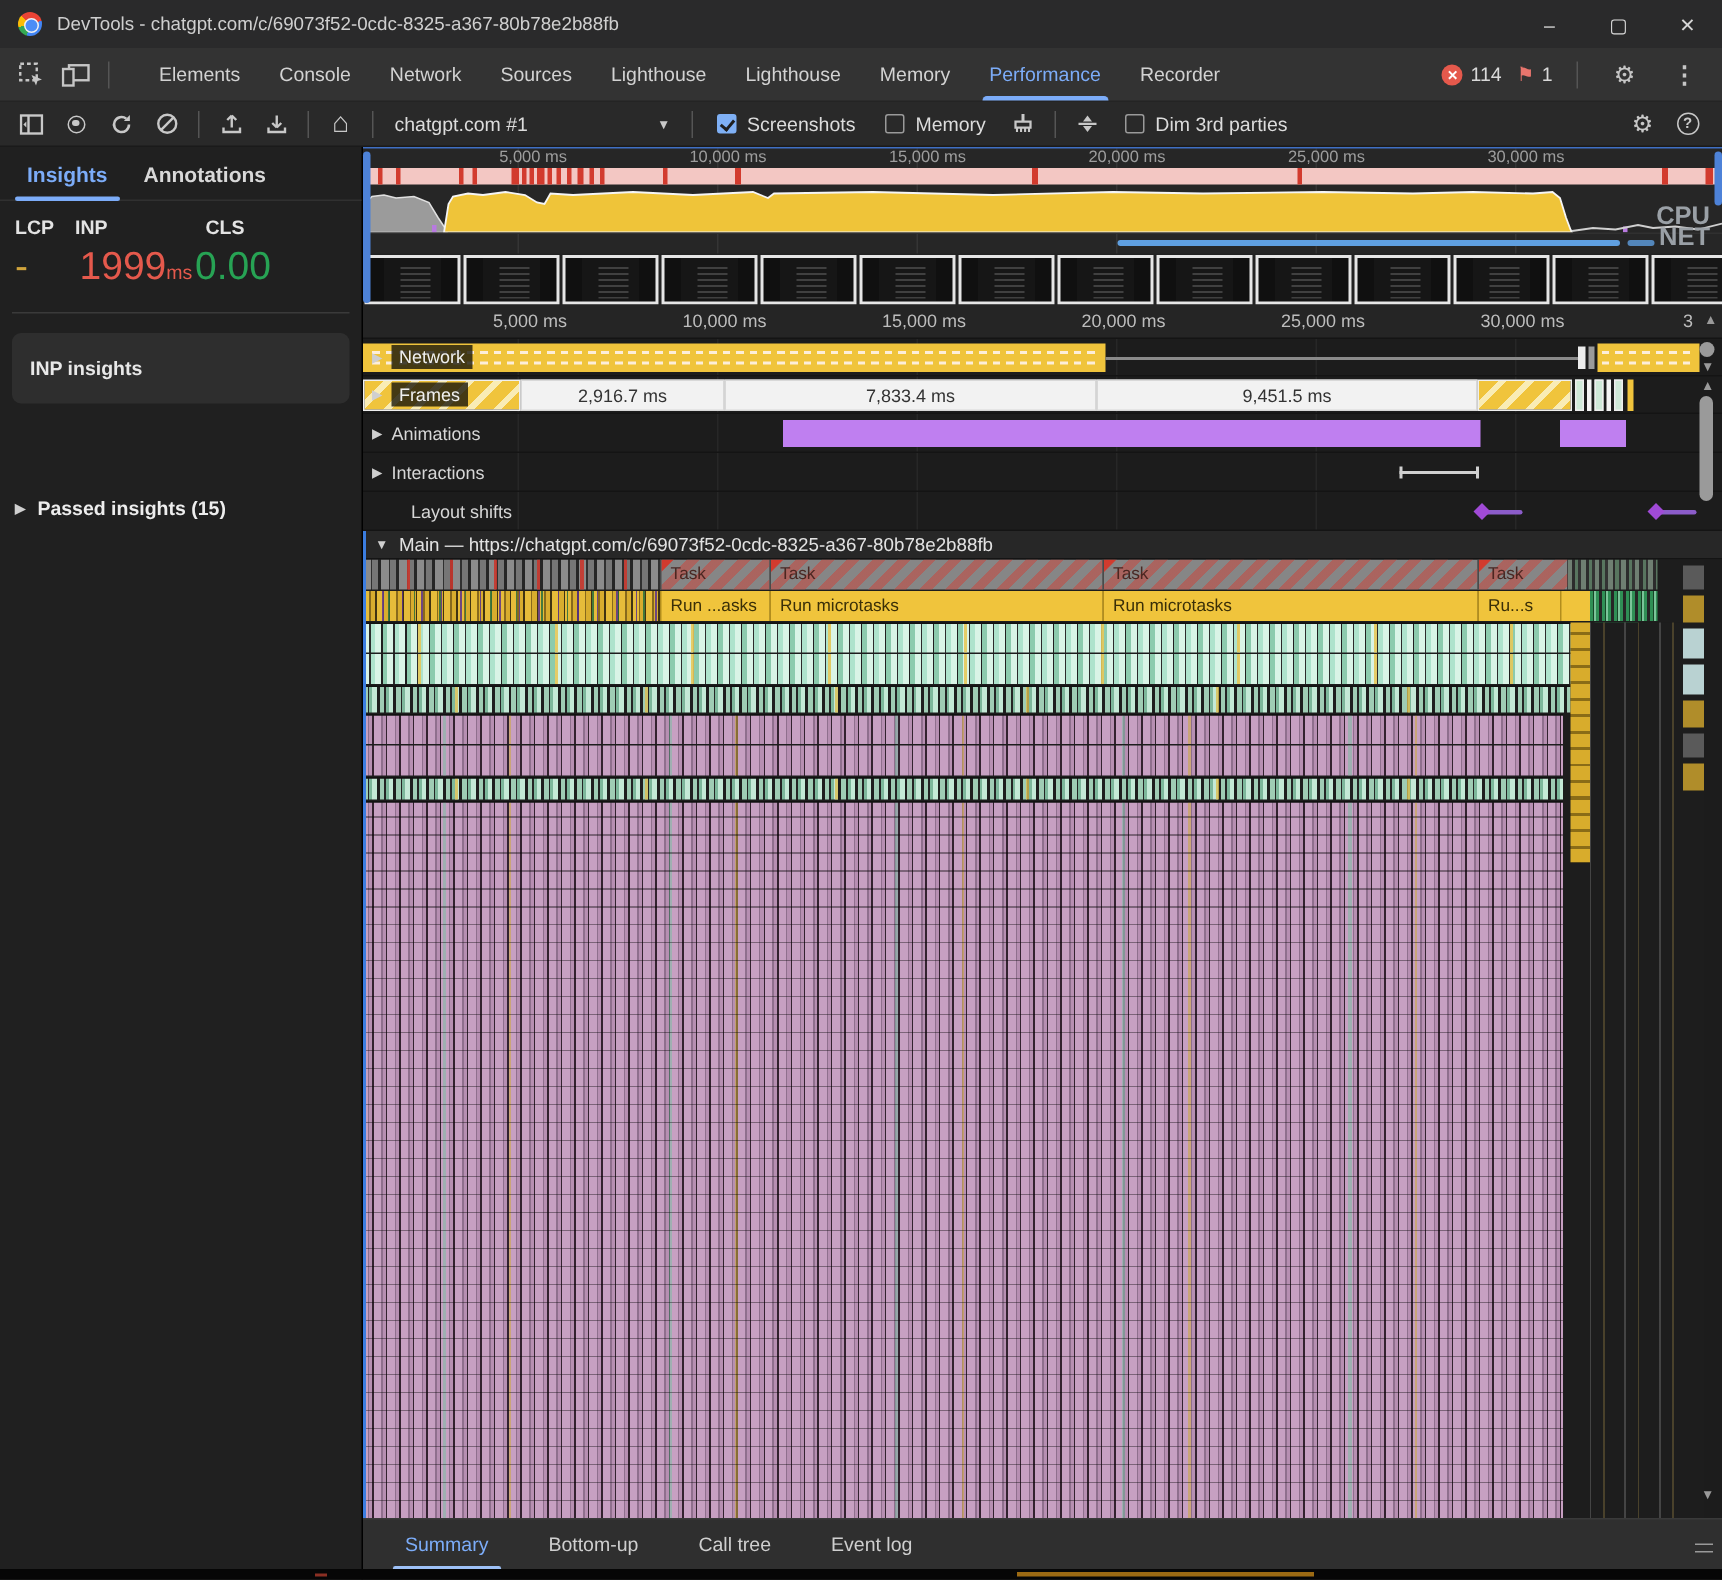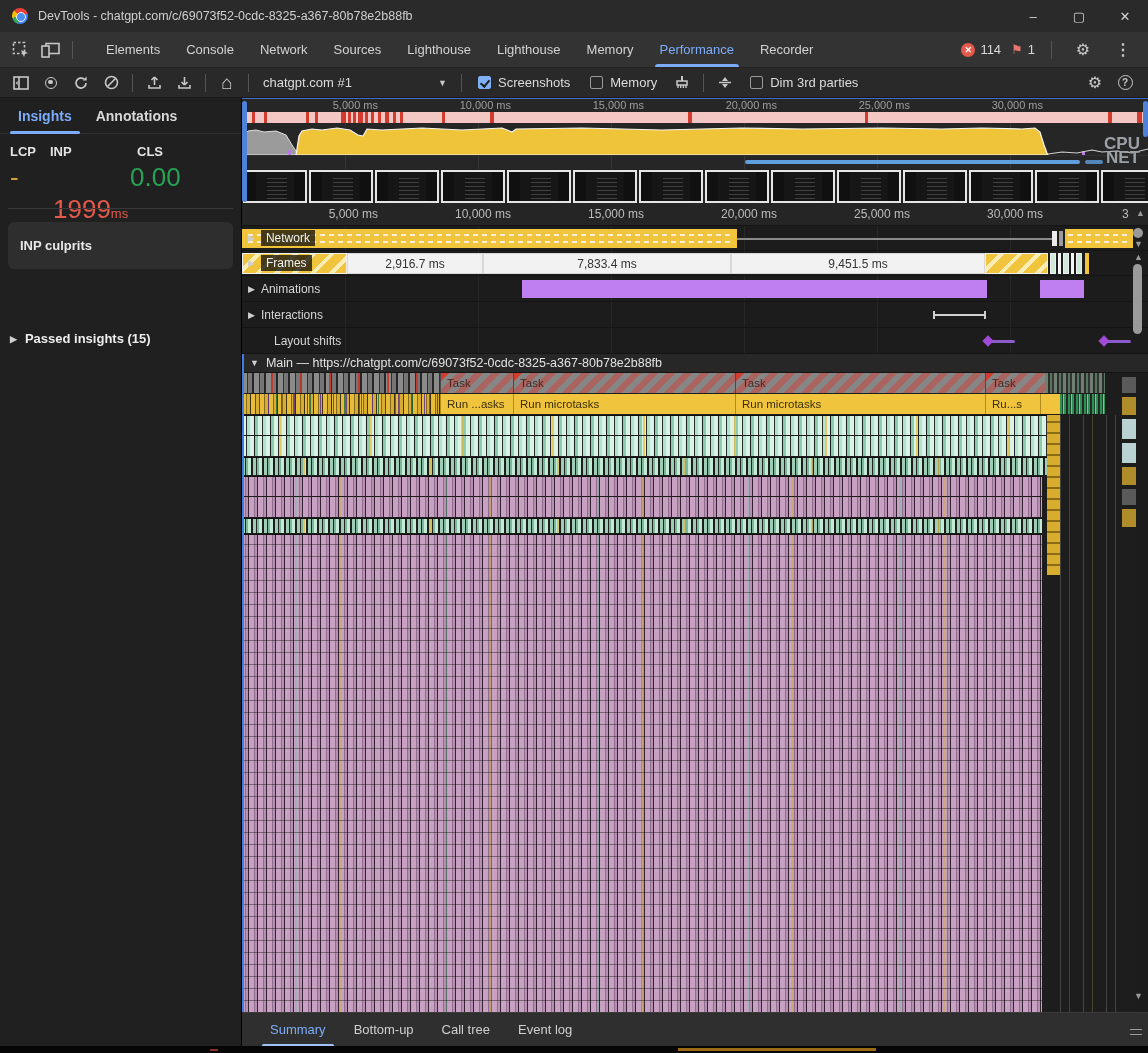--- a/index.html
+++ b/index.html
@@ -55,21 +55,21 @@
   
   .sidebar { position:absolute; left:0; top:98px; width:242px; height:955px; background:#202020; border-right:1px solid #000; }
   .sb-tabs { display:flex; height:36px; align-items:center; padding-left:6px; border-bottom:1px solid #303030; }
   .sb-tab { font-size:14px; font-weight:bold; color:#d8d8d8; padding:0 12px; height:36px; line-height:36px; position:relative; }
   .sb-tab.active { color:#7cacf8; }
   .sb-tab.active::after { content:""; position:absolute; left:4px; right:4px; bottom:0; height:3px; border-radius:3px; background:#7cacf8; }
   .metrics { position:relative; height:72px; }
   .m-label { position:absolute; top:10px; font-size:13px; font-weight:bold; color:#e3e3e3; }
   .m-val { position:absolute; top:28px; font-size:26px; }
   .lcp-val { color:#d0a43c; }
-  .inp-val { color:#e5594c;margin-top:32px; }
+  .inp-val { color:#e5594c; }
   .inp-unit { font-size:13px; }
   .cls-val { color:#27a354; }
   .sb-div { position:absolute; left:8px; right:8px; height:1px; background:#3a3a3a; }
   .sb-card { position:absolute; left:8px; right:8px; height:47px; background:#2e2e2e; border-radius:6px;
     display:flex; align-items:center; padding-left:12px; color:#e8e8e8; font-size:13px; font-weight:bold; }
   .sb-passed { position:absolute; left:10px; display:flex; align-items:center; gap:8px;
     color:#ededed; font-size:13px; font-weight:bold; }
   .tri { font-size:9px; color:#cfcfcf; }
 
   
@@ -161,21 +161,21 @@
   .ycol { position:absolute; background:repeating-linear-gradient(0deg,#d8ac2c 0 9px,#8a6c17 9px 11px); }
   .stack-blk { position:absolute; left:880px; width:14px; }
 
   
   .sb-circ { position:absolute; width:10px; height:10px; border-radius:50%; background:#9a9a9a; }
   .sb-arrow { position:absolute; font-size:9px; color:#9a9a9a; }
   .sb-thumb { position:absolute; width:9px; border-radius:5px; background:#9a9a9a; }
 
   
   .drawer { position:absolute; left:0; top:914px; width:906px; height:34px; background:#2f2f2f; border-top:1px solid #3a3a3a;
-    display:flex; align-items:center; padding-left:14px; gap:0; }
+    display:flex; align-items:center; padding-left:14px; gap:12px; }
   .dtab { font-size:13px; color:#cfcfcf; padding:0 14px; height:34px; line-height:34px; position:relative; }
   .dtab.active { color:#7cacf8; }
   .dtab.active::after { content:""; position:absolute; left:6px; right:6px; bottom:0; height:3px; border-radius:3px; background:#9ec1f7; }
   .grip { position:absolute; right:6px; top:16px; width:12px; height:6px;
     border-top:1.5px solid #9a9a9a; border-bottom:1.5px solid #9a9a9a; }
   .bstrip { position:absolute; left:-242px; top:948px; width:1148px; height:7px; background:#060606; }
   .bstrip .oseg { position:absolute; left:678px; top:2px; width:198px; height:3px; background:#9c6a13; }
   .bstrip .rseg { position:absolute; left:210px; top:3px; width:8px; height:2px; background:#8a2f23; }
 
   svg { display:block; }
@@ -322,21 +322,21 @@
     <div class="metrics">
       <span class="m-label" style="left:10px">LCP</span>
       <span class="m-label" style="left:50px">INP</span>
       <span class="m-label" style="left:137px">CLS</span>
       <span class="m-val lcp-val" style="left:10px">-</span>
       <span class="m-val inp-val" style="left:53px"><span>1999</span><span class="inp-unit">ms</span></span>
       <span class="m-val cls-val" style="left:130px">0.00</span>
     </div>
     <div class="sb-div" style="top:110px"></div>
     <div class="sb-card" style="top:124px">
-      <span>INP culprits</span>
+      <span>INP insights</span>
     </div>
     <div class="sb-passed" style="top:233px">
       <span class="tri">▶</span>
       <span>Passed insights (15)</span>
     </div>
   </div>
 
   <div class="timeline">
 
     <div class="overview">

